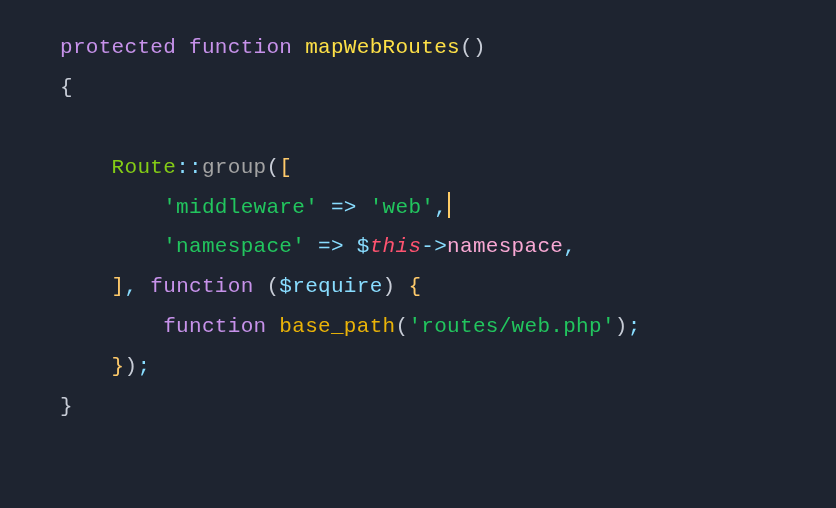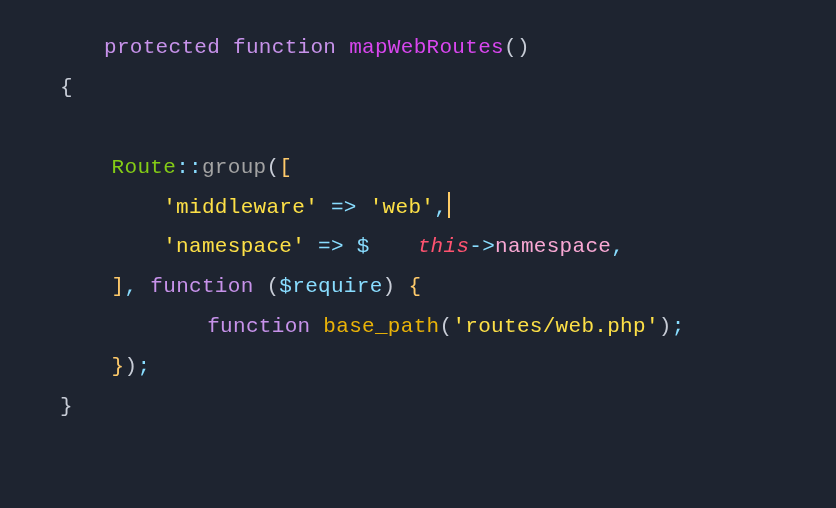--- a/index.html
+++ b/index.html
@@ -12,32 +12,32 @@
     width: 836px;
     height: 508px;
     overflow: hidden;
     box-sizing: border-box;
   }
   .code-area {
     padding: 28px 0 0 60px;
     white-space: pre;
     letter-spacing: 0.3px;
   }
-  .t-keyword  { color: #c792ea; margin-left: 44px; }
+  .t-keyword  { color: #c792ea; }
   .t-keyword2 { color: #c792ea; text-align: center; }
-  .t-funcname { color: #d946ef; }
+  .t-funcname { color: #fde047; }
   .t-class    { color: #84cc16; }
   .t-op       { color: #89ddff; }
   .t-method   { color: #a3a3a3; }
   .t-bracket  { color: #ffcb6b; }
-  .t-string   { color: #fde047; }
+  .t-string   { color: #22c55e; }
   .t-punct    { color: #89ddff; }
   .t-arrow    { color: #89ddff; }
   .t-var      { color: #89ddff; }
-  .t-this     { color: #ff5370; font-style: italic; margin-left: 48px; }
+  .t-this     { color: #ff5370; font-style: italic; }
   .t-prop     { color: #f9a8d4; }
   .t-plain    { color: #c7ccd6; }
   .t-brace    { color: #ffcb6b; }
   .t-callfn   { color: #eab308; }
   .t-paren    { color: #c7ccd6; }
   .cursor {
     display: inline-block;
     width: 1.5px;
     height: 1.25em;
     background: #ffcc66;

